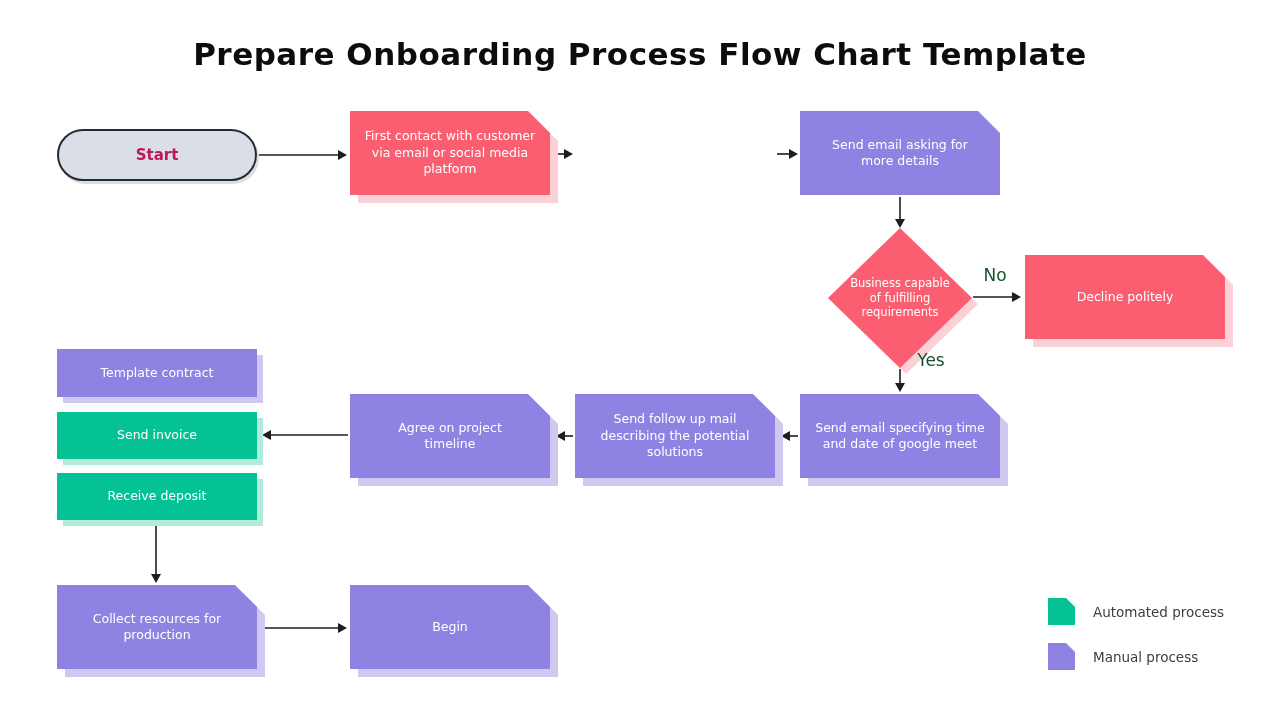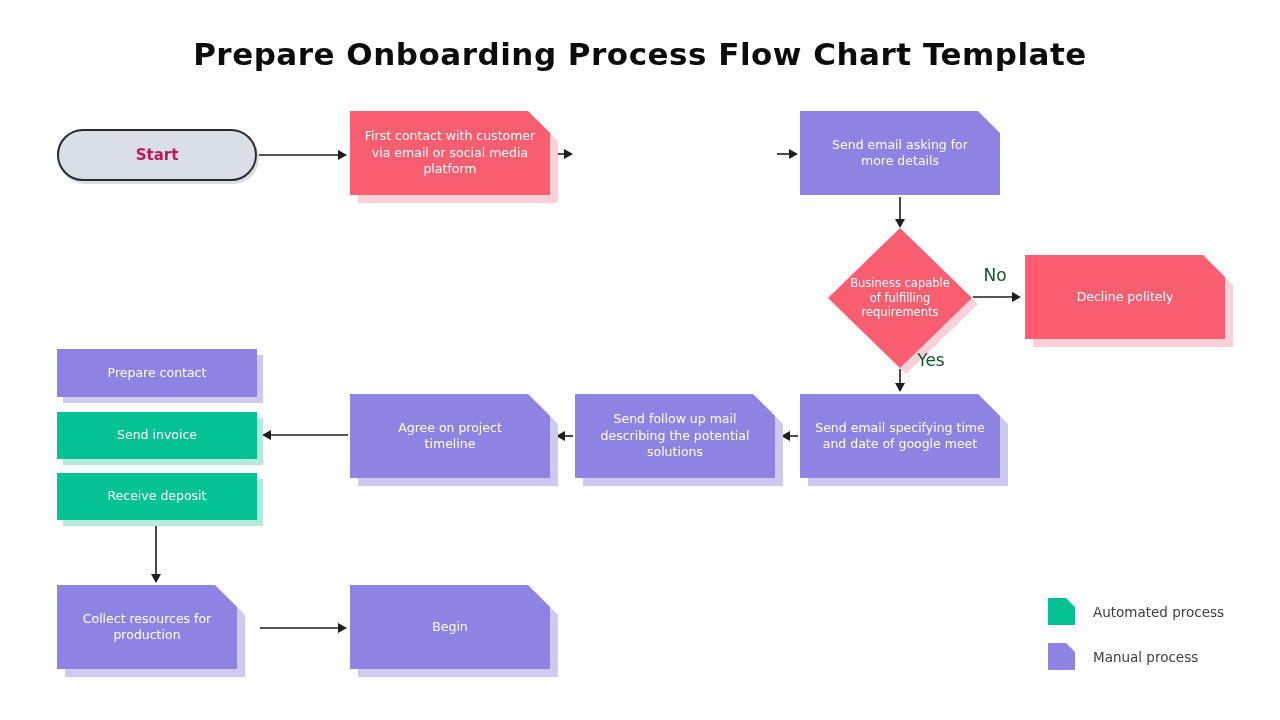--- a/index.html
+++ b/index.html
@@ -156,34 +156,34 @@
     <div class="face">Send follow up mail describing the potential solutions</div>
   </div>
 
   <div class="node notched kind-purple" style="left:350px;top:394px;width:200px;height:84px">
     <div class="shadow"></div>
     <div class="face" style="padding:24px 28px">Agree on project timeline</div>
   </div>
 
   <div class="node small kind-purple" style="left:57px;top:349px;width:200px;height:48px">
     <div class="shadow"></div>
-    <div class="face">Prepare contact</div>
+    <div class="face">Template contract</div>
   </div>
 
   <div class="node small kind-green" style="left:57px;top:412px;width:200px;height:47px">
     <div class="shadow"></div>
     <div class="face">Send invoice</div>
   </div>
 
   <div class="node small kind-green" style="left:57px;top:473px;width:200px;height:47px">
     <div class="shadow"></div>
     <div class="face">Receive deposit</div>
   </div>
 
-  <div class="node notched kind-purple" style="left:57px;top:585px;width:180px;height:84px">
+  <div class="node notched kind-purple" style="left:57px;top:585px;width:200px;height:84px">
     <div class="shadow"></div>
     <div class="face">Collect resources for production</div>
   </div>
 
   <div class="node notched kind-purple" style="left:350px;top:585px;width:200px;height:84px">
     <div class="shadow"></div>
     <div class="face">Begin</div>
   </div>
 
   <div class="legend">

